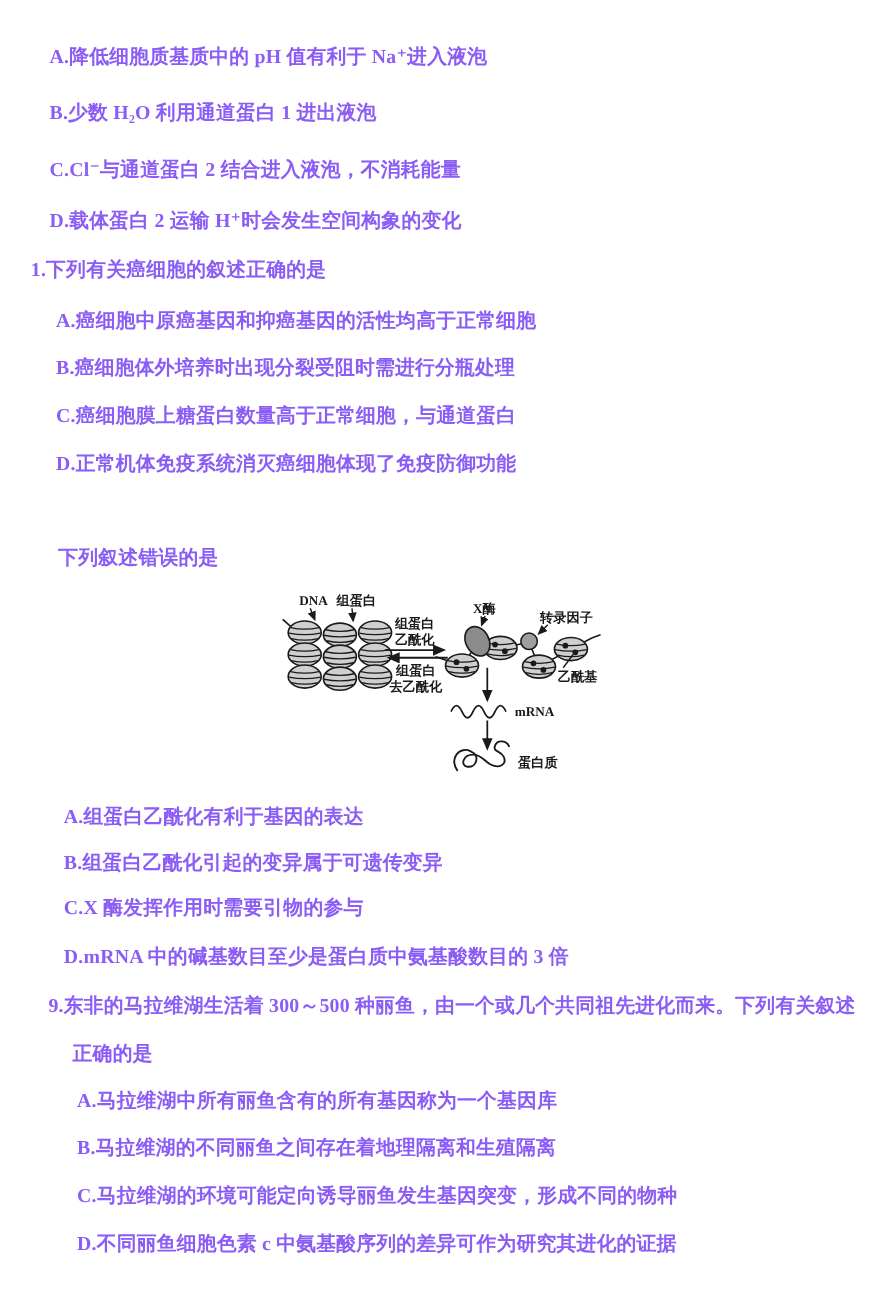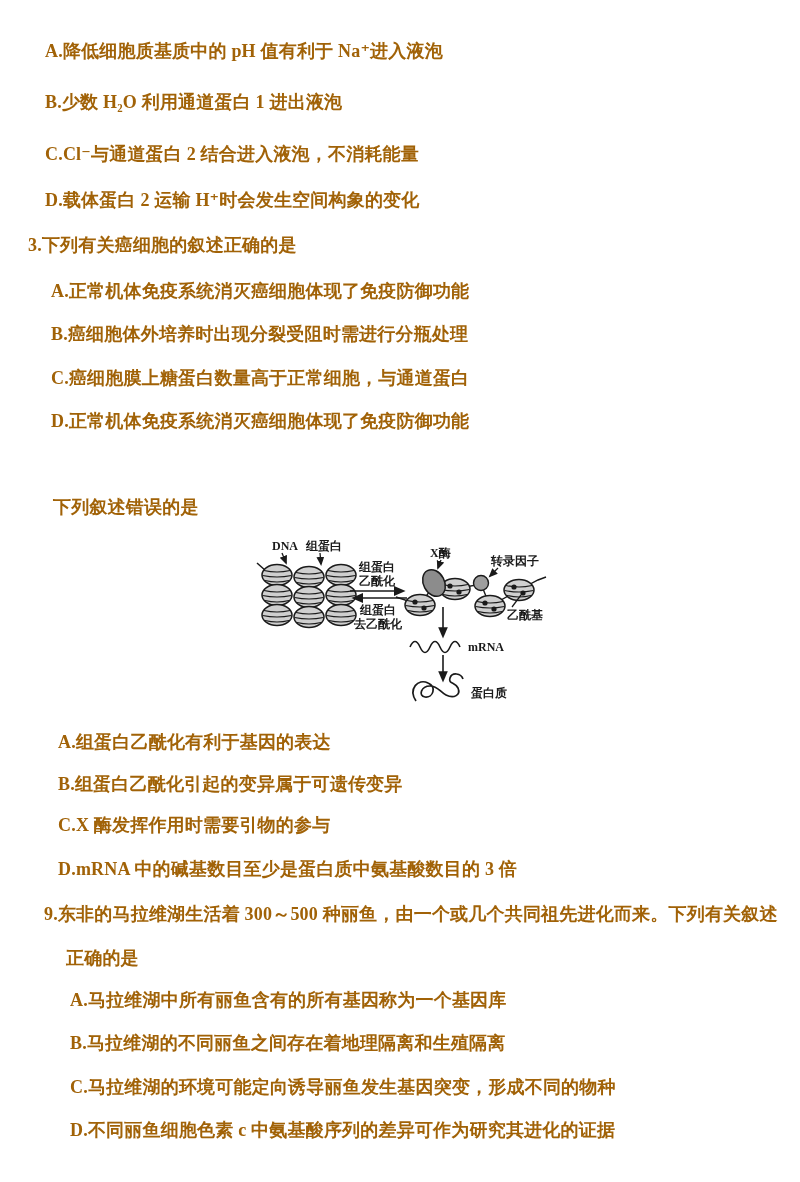--- a/index.html
+++ b/index.html
@@ -3,21 +3,21 @@
 <meta charset="utf-8">
 <style>
   html,body{margin:0;padding:0;background:#e8e8e8;}
   .page{
     position:relative;
     width:800px;height:1182px;
     margin:0 auto;
     background:#ffffff;
     overflow:hidden;
     font-family:"Liberation Serif","DejaVu Serif",serif;
-    color:#a16207;
+    color:#8b5cf6;
   }
   .ln{
     position:absolute;
     font-size:18px;
     font-weight:bold;
     white-space:nowrap;
     letter-spacing:0.2px;
     line-height:22px;
   }
   .footer{
@@ -44,22 +44,22 @@
 </head>
 <body>
 
 <div class="page">
 
   <div class="ln" style="top:40px;left:45px">A.降低细胞质基质中的 pH 值有利于 Na⁺进入液泡</div>
   <div class="ln" style="top:91px;left:45px">B.少数 H₂O 利用通道蛋白 1 进出液泡</div>
   <div class="ln" style="top:143px;left:45px">C.Cl⁻与通道蛋白 2 结合进入液泡，不消耗能量</div>
   <div class="ln" style="top:189px;left:45px">D.载体蛋白 2 运输 H⁺时会发生空间构象的变化</div>
 
-  <div class="ln" style="top:234px;left:28px">3.下列有关癌细胞的叙述正确的是</div>
-  <div class="ln" style="top:280px;left:51px">A.正常机体免疫系统消灭癌细胞体现了免疫防御功能</div>
+  <div class="ln" style="top:234px;left:28px">1.下列有关癌细胞的叙述正确的是</div>
+  <div class="ln" style="top:280px;left:51px">A.癌细胞中原癌基因和抑癌基因的活性均高于正常细胞</div>
   <div class="ln" style="top:323px;left:51px">B.癌细胞体外培养时出现分裂受阻时需进行分瓶处理</div>
   <div class="ln" style="top:367px;left:51px">C.癌细胞膜上糖蛋白数量高于正常细胞，与通道蛋白</div>
   <div class="ln" style="top:410px;left:51px">D.正常机体免疫系统消灭癌细胞体现了免疫防御功能</div>
 
   <div class="ln" style="top:496px;left:53px">下列叙述错误的是</div>
 
   <svg class="diagram" viewBox="0 0 360 175">
     <defs>
       <marker id="ah" markerWidth="8" markerHeight="8" refX="5.5" refY="3" orient="auto">
         <path d="M0,0L7,3L0,6Z" fill="#1a1a1a"></path>

